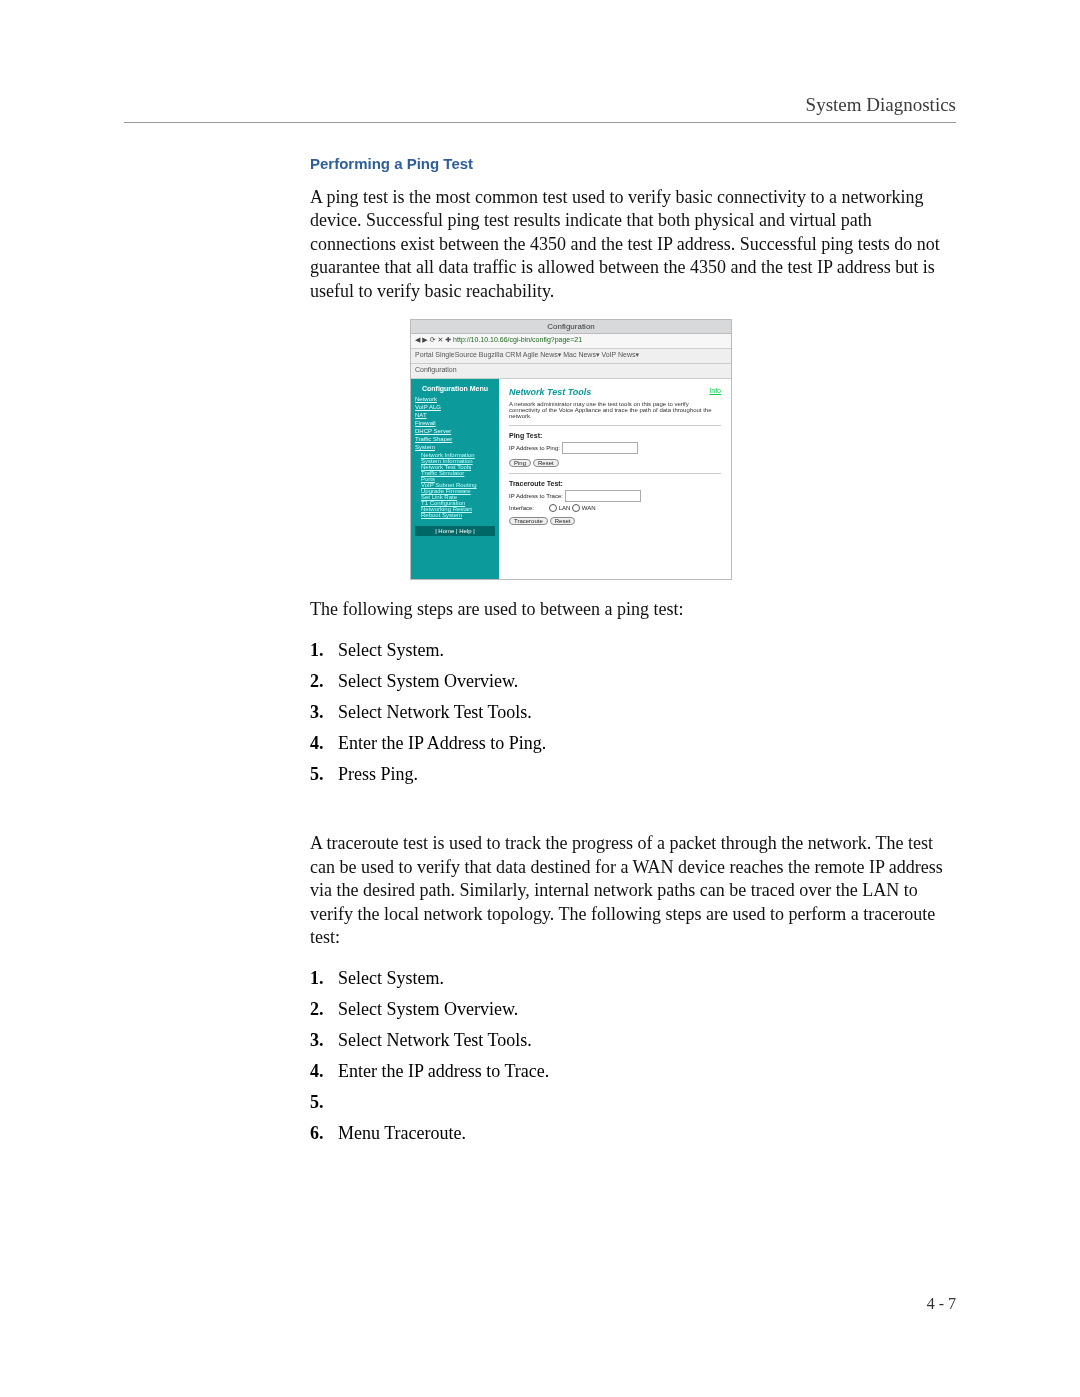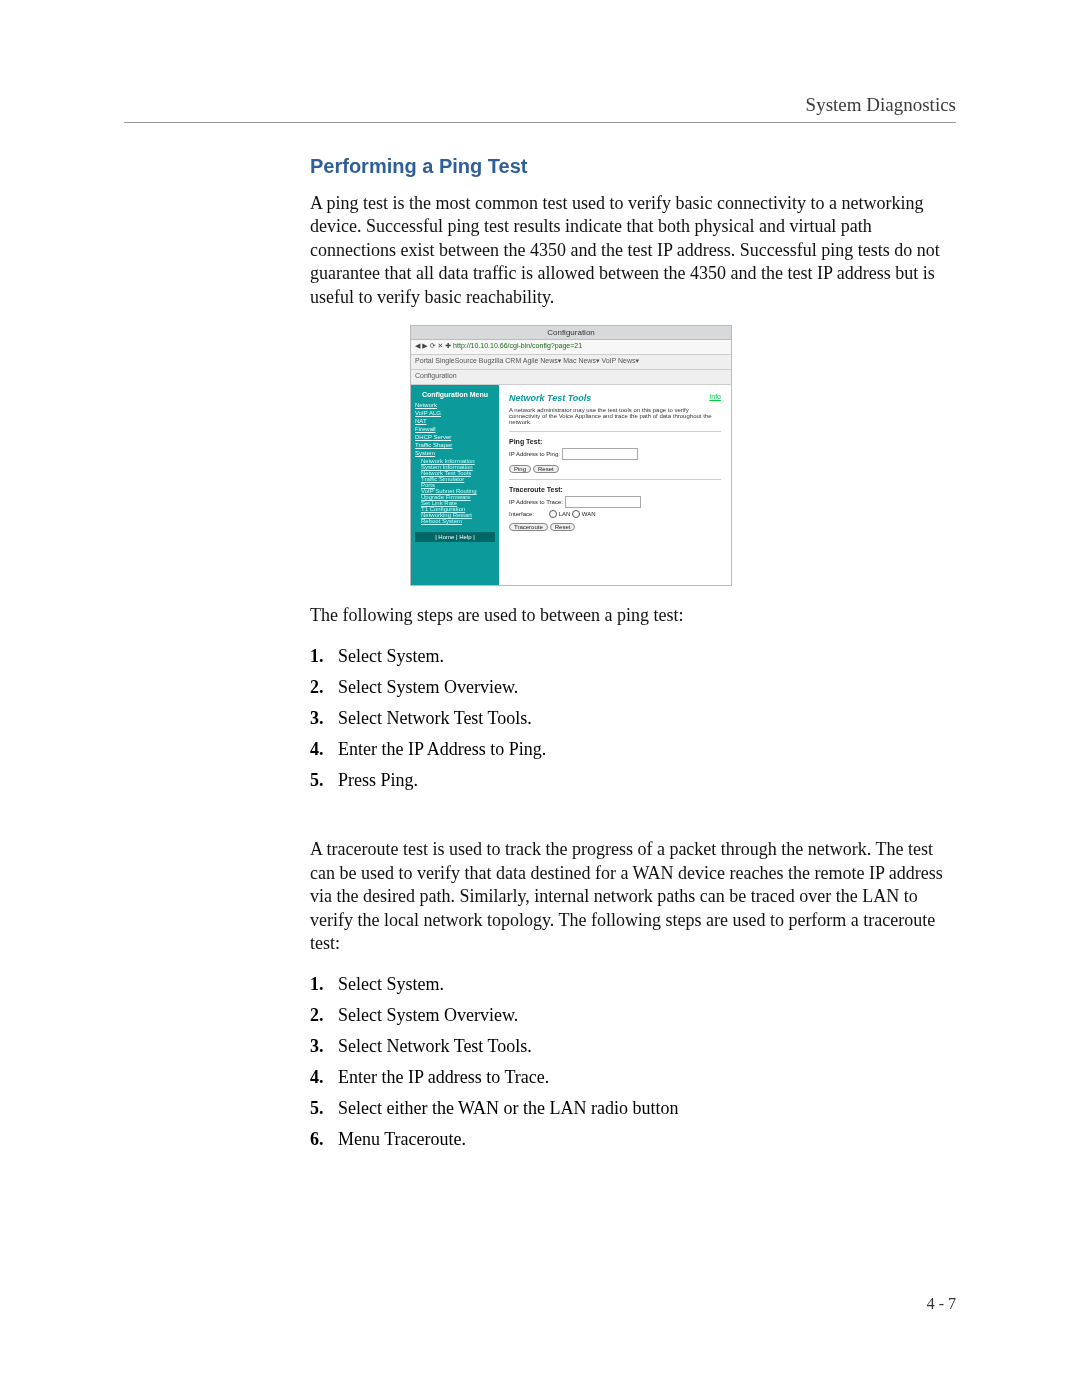--- a/index.html
+++ b/index.html
@@ -14,21 +14,21 @@
     font-family:Georgia,serif;
   }
   .hr{
     position:absolute;top:122px;left:124px;width:832px;
     border-top:1px solid #999;
   }
   .content{
     position:absolute;left:310px;top:155px;width:648px;
   }
   h2.sect{
-    color:#2f5f98;font-size:20px;font-weight:bold;margin:0 0 14px 0;
+    color:#2f5f98;font-size:15px;font-weight:bold;margin:0 0 14px 0;
     font-family:"Trebuchet MS","Gill Sans",Arial,sans-serif;
   }
   p.body{
     font-size:18px;line-height:1.30;margin:0 0 16px 0;color:#111;
   }
   ol.steps{
     list-style:none;margin:0 0 18px 0;padding:0;
   }
   ol.steps li{
     font-size:18px;line-height:1.5;margin:4px 0;
@@ -186,21 +186,20 @@
     <li>
           <span class="num">3.</span>
           <span>Select Network Test Tools.</span>
         </li>
     <li>
           <span class="num">4.</span>
           <span>Enter the IP address to Trace.</span>
         </li>
     <li>
           <span class="num">5.</span>
-          <span>Select either the WAN or the LAN radio button</span>
         </li>
     <li>
           <span class="num">6.</span>
           <span>Menu Traceroute.</span>
         </li>
   </ol>
 
 </div>
 
 <div class="footer">4 - 7</div>

